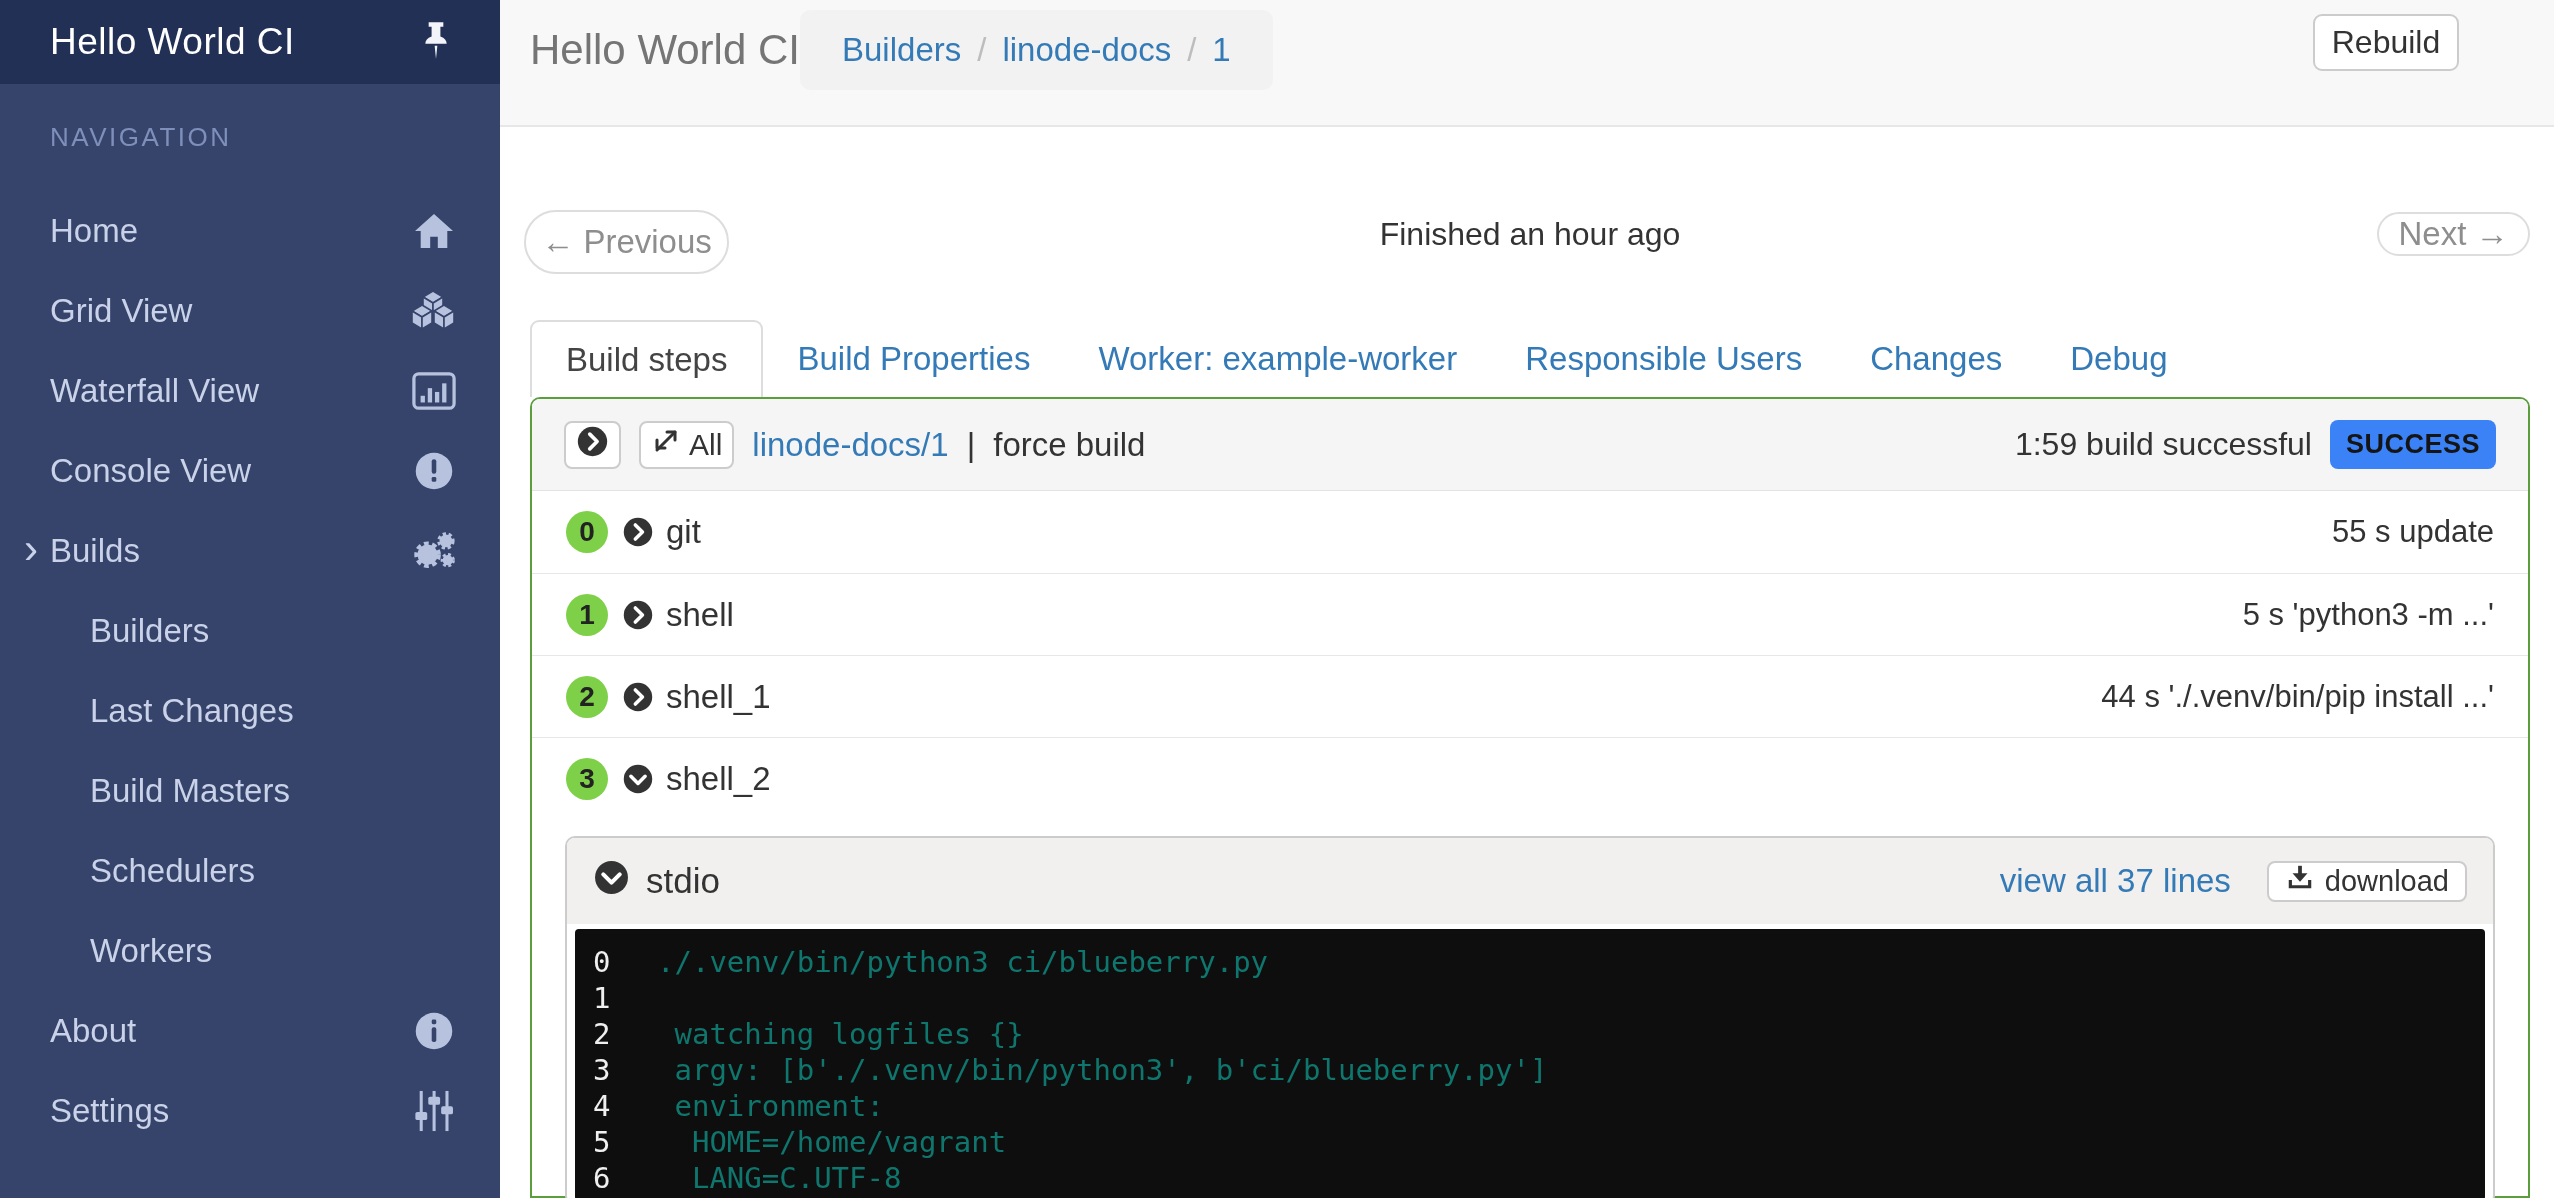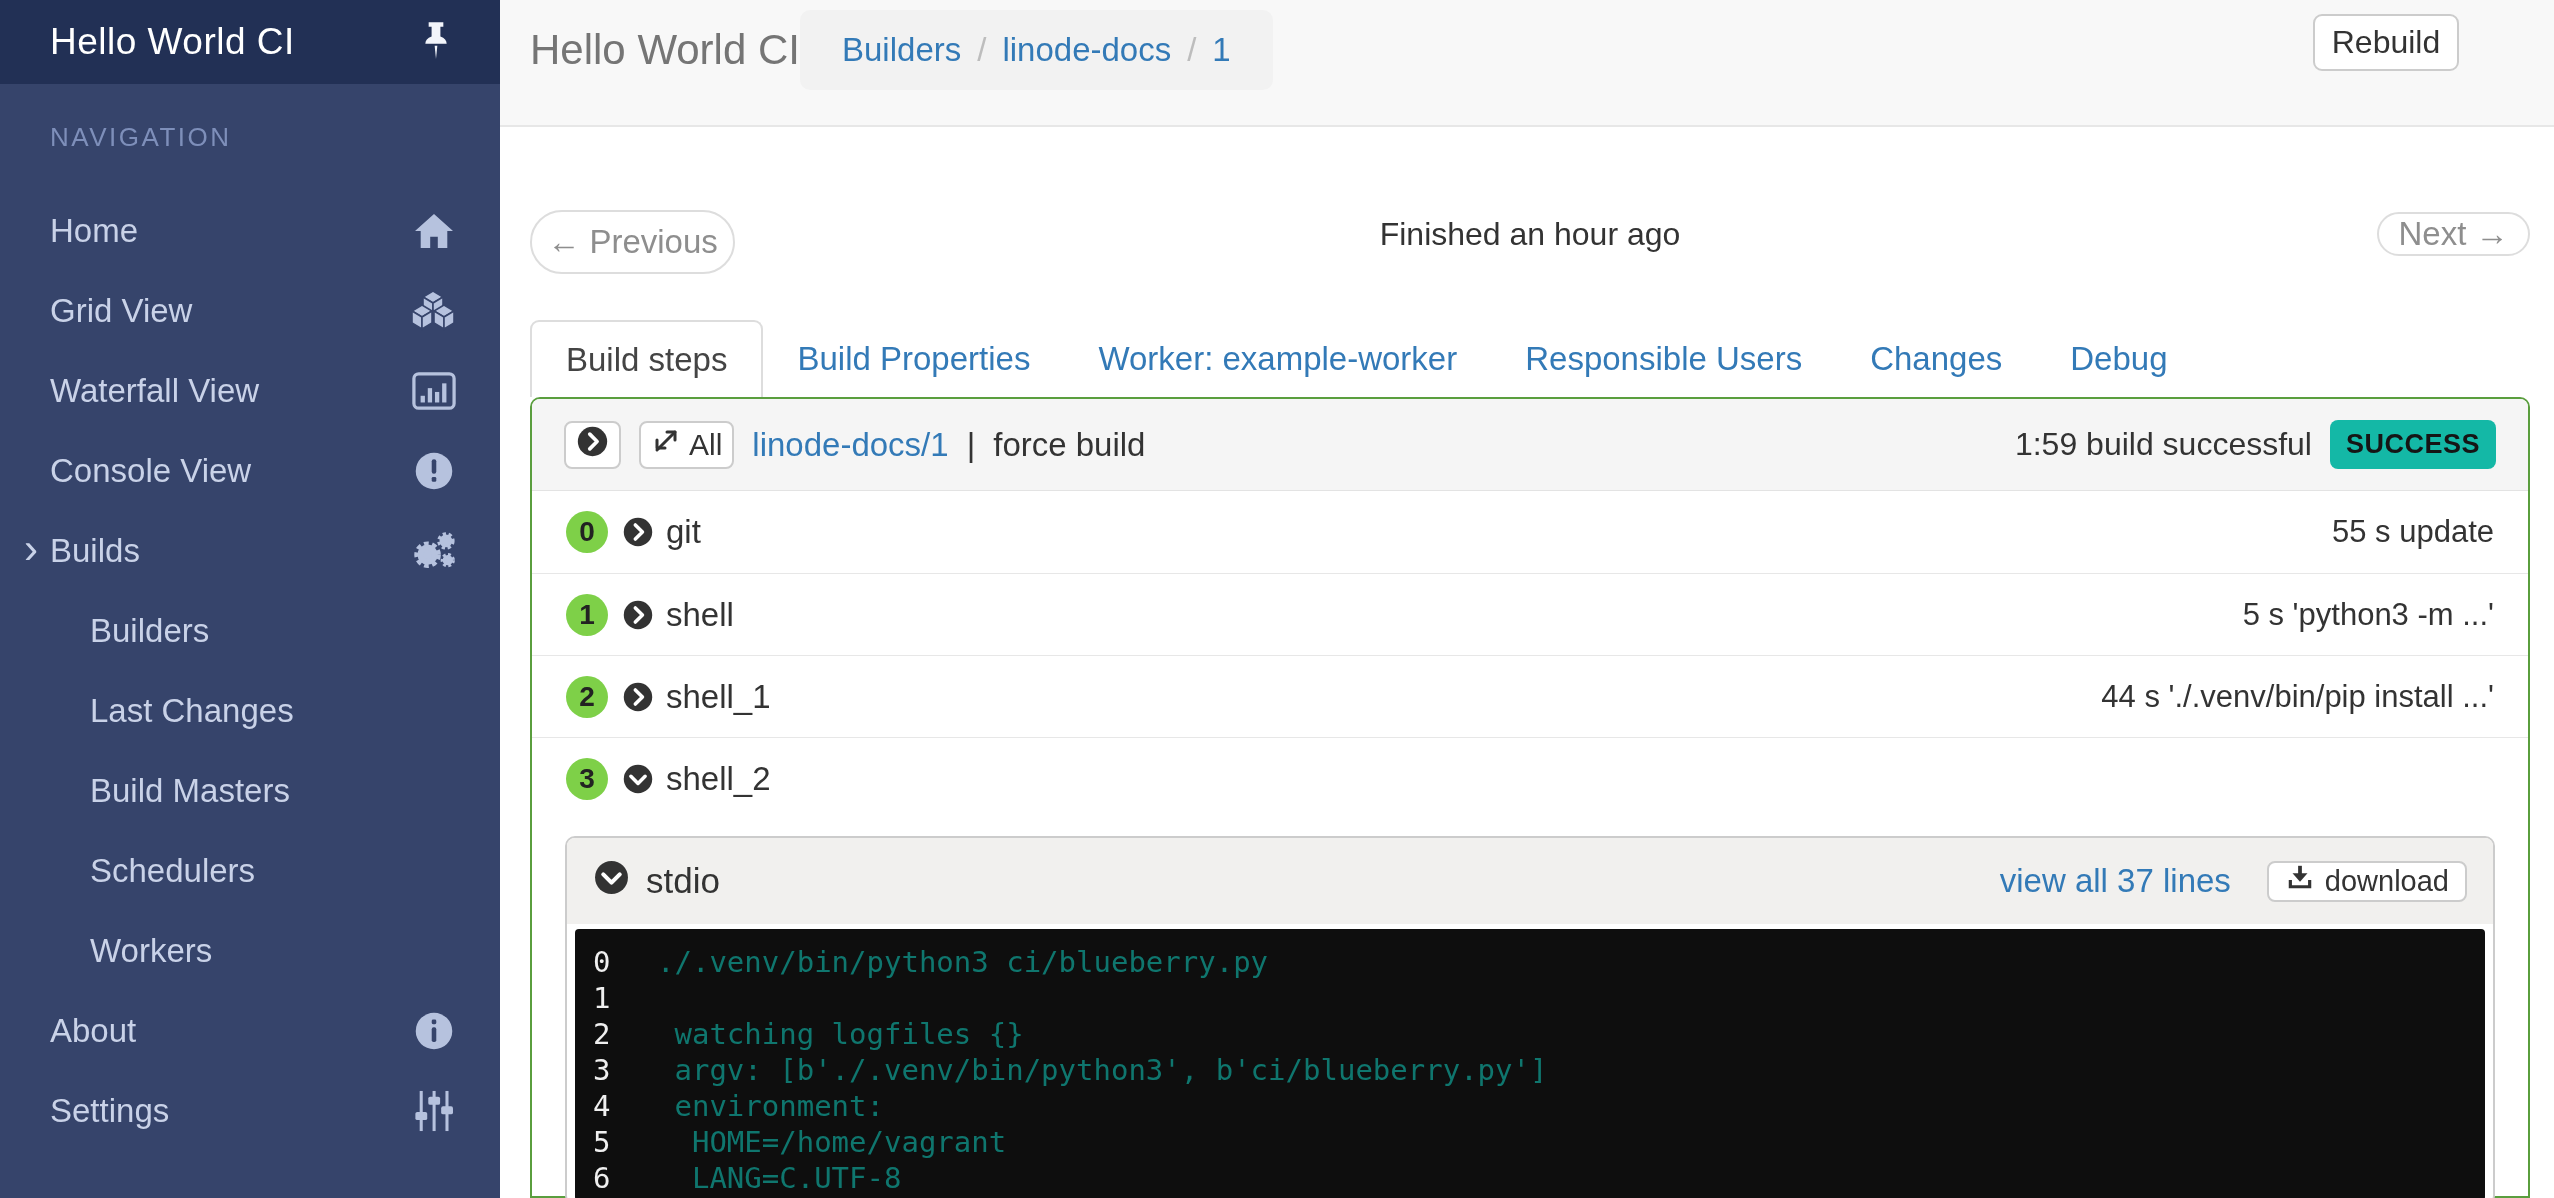--- a/index.html
+++ b/index.html
@@ -31,21 +31,21 @@
                 border-radius:10px; display:flex; align-items:center; padding:0 42px;
                 font-size:33px; gap:16px; }
   .breadcrumb a { color:#337ab7; text-decoration:none; cursor:pointer; }
   .crumb-sep { color:#bdbdbd; }
   .rebuild-btn { position:absolute; left:1813px; top:14px; width:146px; height:57px;
                  background:#fff; border:2px solid #ccc; border-radius:9px; font-size:32px;
                  color:#333; font-family:inherit; cursor:pointer; }
 
   .pill-btn { position:absolute; background:#fff; border:2px solid #ddd; border-radius:34px;
               color:#8e8e8e; font-size:33px; font-family:inherit; cursor:pointer; }
-  .prev-btn { left:30px; top:210px; width:205px; height:64px; }
+  .prev-btn { left:24px; top:210px; width:205px; height:64px; }
   .next-btn { left:1877px; top:212px; width:153px; height:44px; }
   .finished { position:absolute; left:30px; width:2000px; top:216px; text-align:center;
               font-size:32px; color:#333; }
 
   
   .tabs { position:absolute; left:30px; top:320px; height:77px; display:flex; align-items:stretch; }
   .tab { display:flex; align-items:center; padding:0 34px; font-size:33px; color:#337ab7; cursor:pointer; }
   .tab.active { background:#fff; border:2px solid #ddd; border-bottom:none;
                 border-radius:9px 9px 0 0; color:#444; }
 
@@ -55,21 +55,21 @@
   .panel-header { height:92px; background:#f5f5f5; border-radius:8px 8px 0 0;
                   border-bottom:1px solid #e3e3e3; display:flex; align-items:center;
                   padding:0 32px; gap:18px; font-size:33px; }
   .mini-btn { background:#fff; border:2px solid #ccc; border-radius:8px; height:48px;
               display:flex; align-items:center; gap:8px; padding:0 10px; font-size:30px;
               color:#333; font-family:inherit; cursor:pointer; }
   .builder-link { color:#337ab7; text-decoration:none; cursor:pointer; }
   .reason-sep, .reason { color:#333; }
   .flex { flex:1; }
   .duration { color:#333; font-size:32px; }
-  .badge { background:#14b8a6; color:#151515; font-weight:bold; font-size:27px;
+  .badge { background:#3b82f6; color:#151515; font-weight:bold; font-size:27px;
            padding:9px 16px; border-radius:8px; letter-spacing:.5px; }
 
   .step-row { height:82px; display:flex; align-items:center; padding:0 34px;
               border-top:1px solid #e7e7e7; cursor:pointer; background:#fff; }
   .step-row.first { border-top:none; }
   .step-num { width:42px; height:42px; border-radius:50%; background:#7ed048; color:#222;
               font-weight:bold; font-size:28px; display:flex; align-items:center;
               justify-content:center; margin-right:14px; flex:none; }
   .step-chevron { display:flex; margin-right:12px; flex:none; }
   .step-name { font-size:33px; color:#333; }

